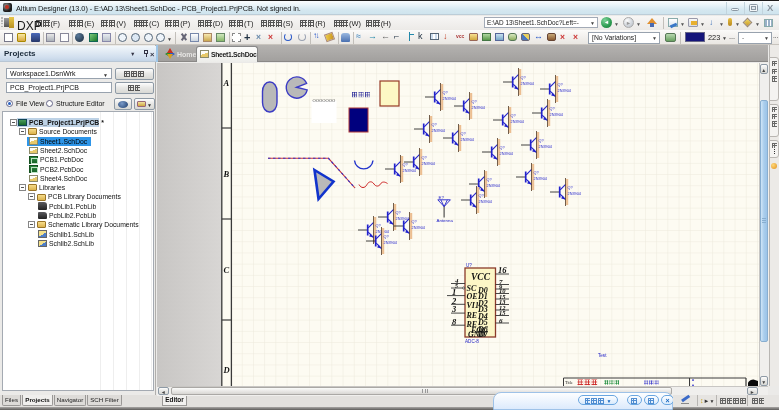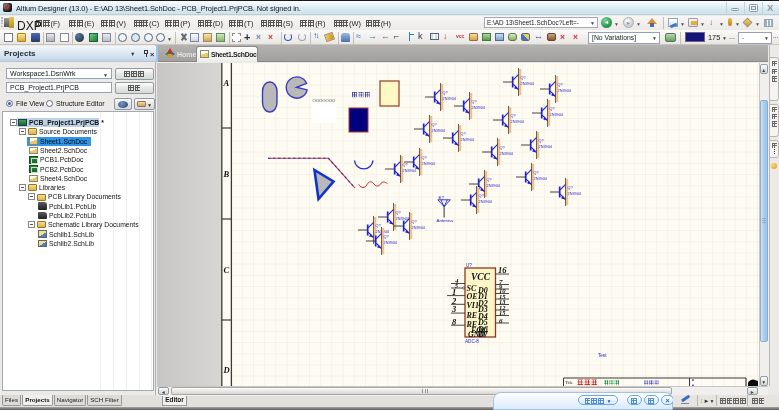--- a/index.html
+++ b/index.html
@@ -134,21 +134,21 @@
 <div class="ab" style="left:508px;top:33px;width:9px;height:8px;background:linear-gradient(#d8e8c0,#90b060);border:1px solid #575;border-radius:3px"></div>
 <div class="ab" style="left:521px;top:33px;width:9px;height:8px;background:linear-gradient(45deg,#4a78c0 50%,#e8d060 50%);border:1px solid #667;border-radius:2px"></div>
 <div class="ab" style="left:534px;top:31px;font-size:9px;color:#2858c8;font-weight:bold">↔</div>
 <div class="ab" style="left:547px;top:33px;width:9px;height:8px;background:linear-gradient(#c8a878,#8a5a30);border:1px solid #643;border-radius:2px"></div>
 <div class="ab" style="left:560px;top:32px;font-size:8.5px;color:#c33;font-weight:bold">×</div>
 <div class="ab" style="left:573px;top:32px;font-size:8.5px;color:#c33;font-weight:bold">×</div>
 <div class="ab" style="left:588px;top:31.5px;width:72px;height:12px;background:#fff;border:1px solid #98a2ae;font-size:6.8px;line-height:10.5px;color:#222;padding-left:3px">[No Variations]<span style="float:right;margin-right:2px;font-size:5px;color:#444">▼</span></div>
 <div class="ab" style="left:665px;top:33px;width:11px;height:9px;background:linear-gradient(#b8d8b0,#68a060);border:1px solid #575;border-radius:2px"></div>
 <div class="ab sep" style="left:680px"></div>
 <div class="ab" style="left:685px;top:32px;width:20px;height:10px;background:#14147a;border:1px solid #668"></div>
-<div class="ab" style="left:708px;top:33px;font-size:7.4px;color:#222">175</div>
+<div class="ab" style="left:708px;top:33px;font-size:7.4px;color:#222">223</div>
 <div class="ab" style="left:722px;top:35px;font-size:5px;color:#444">▼</div>
 <div class="ab" style="left:729px;top:32px;font-size:7.4px;color:#333">...</div>
 <div class="ab" style="left:738px;top:31.5px;width:34px;height:12px;background:#fff;border:1px solid #98a2ae;font-size:6.5px;line-height:10.5px;color:#555;padding-left:3px">-<span style="float:right;margin-right:2px;font-size:5px;color:#444">▼</span></div>
 <div class="ab" style="left:773px;top:32px;font-size:6.5px;color:#333">...</div>
 
 <div class="ab" style="left:156px;top:45px;width:612px;height:17px;background:linear-gradient(#b4b2b0,#a2a09e);border-bottom:1px solid #8a8886"></div>
 <div class="ab" style="left:156px;top:45px;width:2px;height:17px;background:#9ec6e8"></div>
 <div class="ab" style="left:164.5px;top:49px;width:10px;height:10px">
   <div class="ab" style="left:0;top:2px;width:0;height:0;border-top:3px solid transparent;border-bottom:3px solid transparent;border-right:5px solid #2a8a2a"></div>
   <div class="ab" style="left:5px;top:2px;width:0;height:0;border-top:3px solid transparent;border-bottom:3px solid transparent;border-left:5px solid #2858c8"></div>

